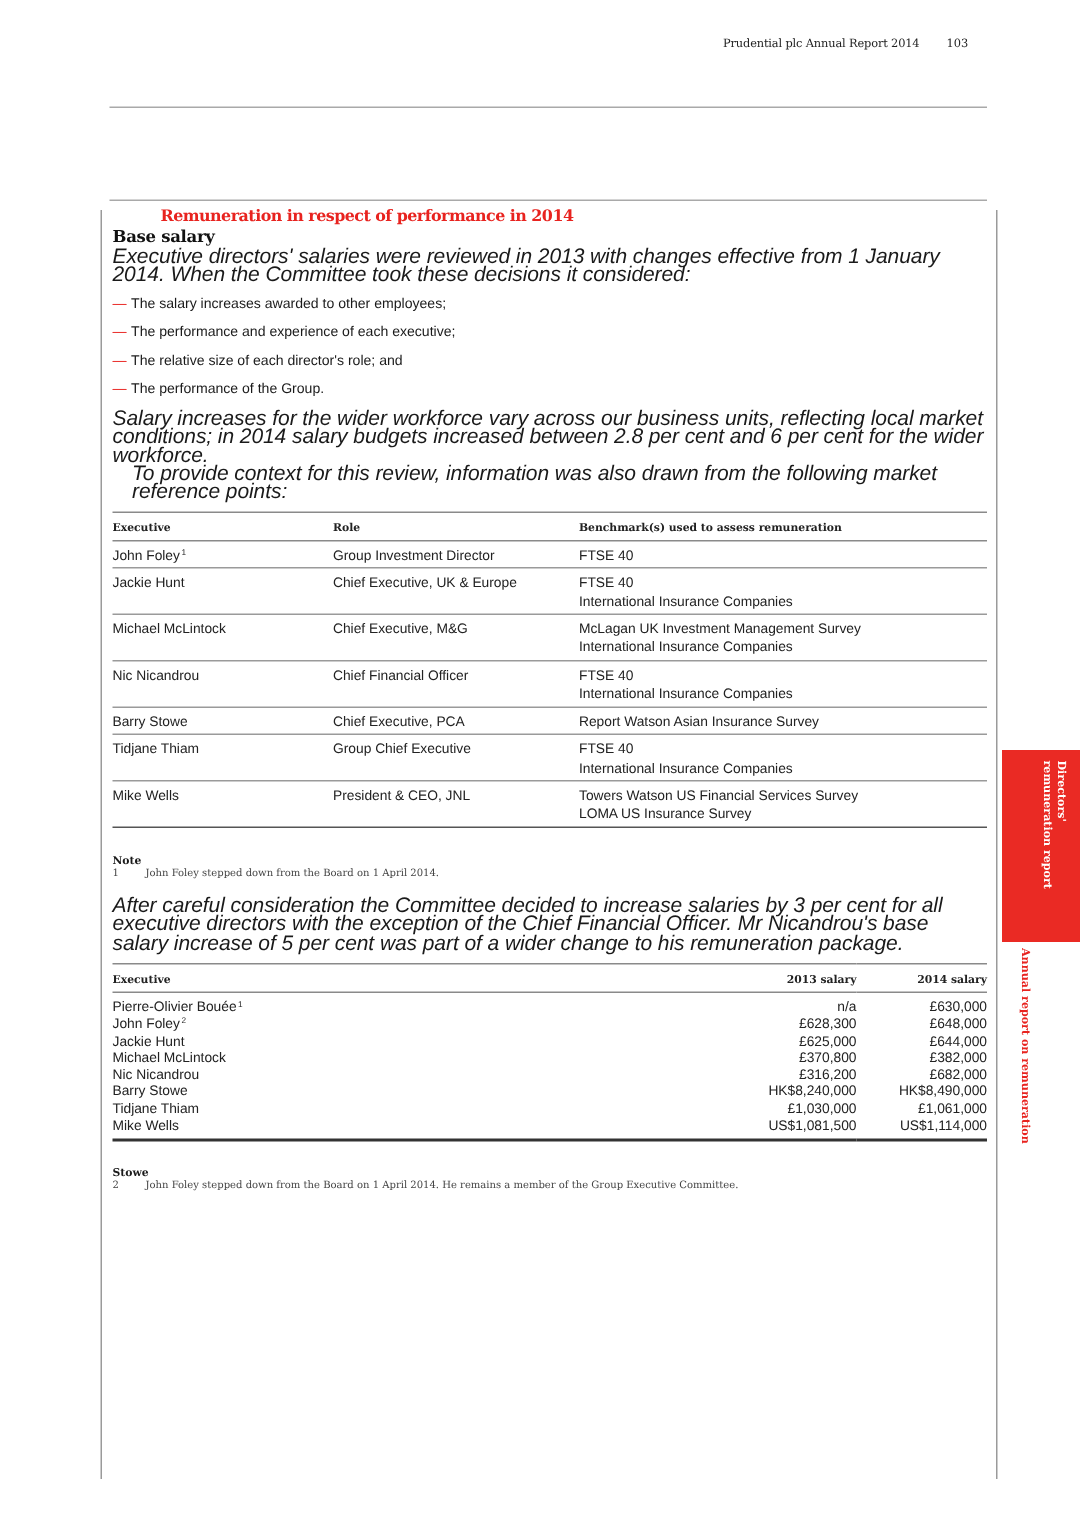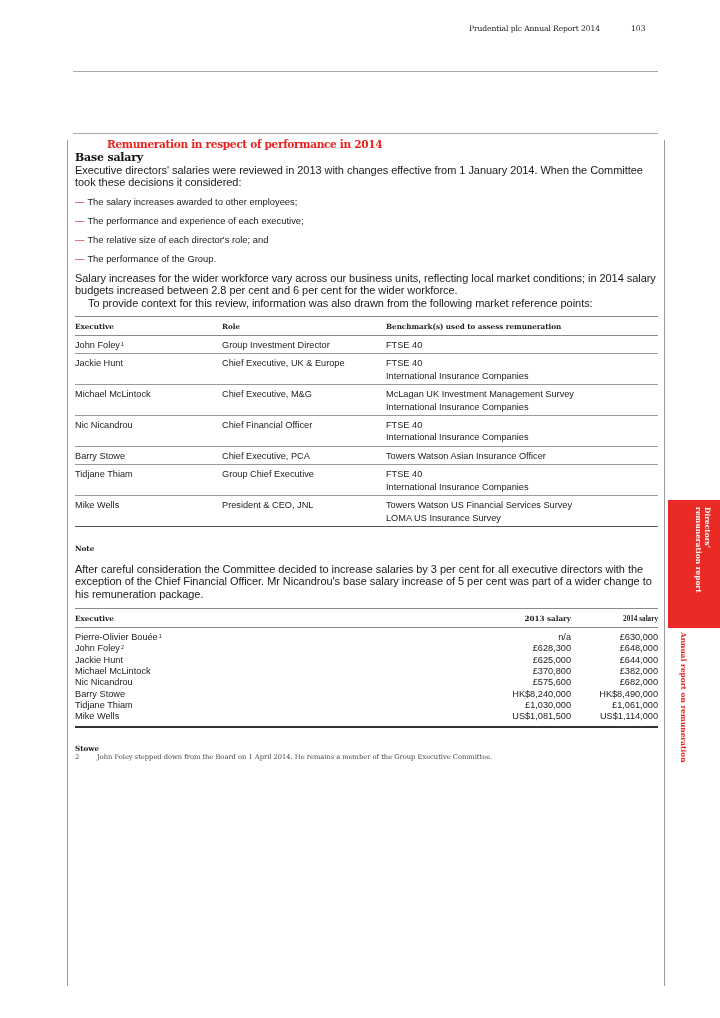--- a/index.html
+++ b/index.html
@@ -1,31 +1,31 @@
 <!DOCTYPE html>
 <html><head>
 <meta charset="utf-8">
 <style>
   html, body { margin:0; padding:0; background:#ffffff; }
   body { width:720px; height:1018px; position:relative; overflow:hidden; color:#1a1a1a; font-family:"Liberation Sans", sans-serif; }
   .serif { font-family:"DejaVu Serif", "Liberation Serif", serif; }
 
   .running-header { position:absolute; top:24px; left:460px; width:200px; height:14px; font-size:7.6px; color:#222; }
-  .running-header .title { position:absolute; left:9px; top:0; letter-spacing:-0.1px; }
+  .running-header .title { position:absolute; left:22px; top:0; letter-spacing:-0.1px; }
   .running-header .page { position:absolute; left:171px; top:0; }
 
   .top-rule { position:absolute; left:73px; top:71px; width:585px; height:0; border-top:1.4px solid #a9a9a9; }
   .section-rule { position:absolute; left:73px; top:133px; width:585px; height:0; border-top:1.4px solid #a9a9a9; }
   .vline-left { position:absolute; left:67px; top:140px; width:0; height:846px; border-left:1.2px solid #9a9a9a; }
   .vline-right { position:absolute; left:664px; top:140px; width:0; height:846px; border-left:1.2px solid #9a9a9a; }
 
   .content { position:absolute; left:75px; top:138px; width:583px; }
   .section-heading { color:#e8231f; font-weight:bold; font-size:10.6px; line-height:13px; letter-spacing:-0.35px;margin-left:32px; }
   .sub-heading { font-weight:bold; font-size:11px; line-height:13px; letter-spacing:-0.2px; color:#111; }
-  .body-text { font-size:11px; line-height:12.4px; color:#1a1a1a; letter-spacing:-0.05px; }
+  .body-text { font-size:14px; line-height:12.4px; color:#1a1a1a; letter-spacing:-0.05px;font-style:italic; }
   .bullet { font-size:9.4px; line-height:12px; margin-top:7px; }
   .bullet .dash { color:#e8231f; margin-right:3px; }
   .indent { padding-left:13px; }
 
   table { border-collapse:collapse; width:583px; }
   .bench-table { margin-top:7px; border-top:1.4px solid #8a8a8a; }
   .bench-table th { font-size:7.2px; font-weight:bold; text-align:left; padding:5px 0 4px 0; border-bottom:1.2px solid #8a8a8a; color:#222; }
   .bench-table td { font-size:9.2px; line-height:12.4px; vertical-align:top; padding:3px 0 2px 0; border-bottom:1.2px solid #9a9a9a; color:#222; }
   .bench-table tr.last td { border-bottom:1.2px solid #555; }
   .col-exec { width:147px; }
@@ -38,21 +38,21 @@
   .note-line .num { display:inline-block; width:22px; }
 
   .salary-table { margin-top:8px; border-top:1.4px solid #8a8a8a; }
   .salary-table th { font-size:7.2px; font-weight:bold; padding:5px 0 4px 0; border-bottom:1.2px solid #8a8a8a; color:#222; }
   .salary-table th.l { text-align:left; }
   .salary-table th.r, .salary-table td.r { text-align:right; }
   .salary-table td { font-size:9.2px; line-height:11.3px; padding:0; color:#222; }
   .salary-table tr.first td { padding-top:4px; }
   .salary-table tr.last td { padding-bottom:3px; border-bottom:2px solid #333; }
   .c13 { width:95px; }
-  .c14 { width:87px;font-family:Liberation Serif, serif; }
+  .c14 { width:87px; }
 
   .side-tab { position:absolute; left:668px; top:500px; width:52px; height:128px; background:#ea2a24; }
   .side-tab .txt { position:absolute; left:0; top:0; width:128px; height:52px; transform-origin:0 0; transform:translate(52px,0) rotate(90deg); font-size:7.4px; font-weight:bold; color:#ffffff; line-height:8.5px; padding:9px 0 0 7px; box-sizing:border-box; }
   .side-sub { position:absolute; left:676px; top:632px; width:20px; height:125px; }
   .side-sub .txt { position:absolute; left:0; top:0; width:125px; transform-origin:0 0; transform:translate(12px,0) rotate(90deg); font-size:7.4px; font-weight:bold; color:#e8231f; white-space:nowrap; }
 </style>
 </head>
 <body>
 
 <div class="running-header serif">
@@ -115,21 +115,21 @@
         <td>Chief Financial Officer</td>
         <td>
             <div>FTSE 40</div>
             <div>International Insurance Companies</div>
           </td>
       </tr>
       <tr>
         <td>Barry Stowe</td>
         <td>Chief Executive, PCA</td>
         <td>
-            <div>Towers Watson Asian Insurance Officer</div>
+            <div>Report Watson Asian Insurance Survey</div>
           </td>
       </tr>
       <tr>
         <td>Tidjane Thiam</td>
         <td>Group Chief Executive</td>
         <td>
             <div>FTSE 40</div>
             <div>International Insurance Companies</div>
           </td>
       </tr>
@@ -138,20 +138,21 @@
         <td>President &amp; CEO, JNL</td>
         <td>
             <div>Towers Watson US Financial Services Survey</div>
             <div>LOMA US Insurance Survey</div>
           </td>
       </tr>
     </tbody>
   </table>
 
   <div class="note-title serif">Note</div>
+  <div class="note-line serif"><span class="num">1</span><span>John Foley stepped down from the Board on 1 April 2014.</span></div>
 
   <div class="body-text" style="margin-top:10px;">After careful consideration the Committee decided to increase salaries by 3 per cent for all executive directors with the exception of the Chief Financial Officer. Mr Nicandrou's base salary increase of 5 per cent was part of a wider change to his remuneration package.</div>
 
   <table class="salary-table">
     <thead>
       <tr>
         <th class="l serif">Executive</th>
         <th class="r c13 serif">2013 salary</th>
         <th class="r c14 serif">2014 salary</th>
       </tr>
@@ -172,21 +173,21 @@
         <td class="r">£625,000</td>
         <td class="r">£644,000</td>
       </tr>
       <tr>
         <td>Michael McLintock</td>
         <td class="r">£370,800</td>
         <td class="r">£382,000</td>
       </tr>
       <tr>
         <td>Nic Nicandrou</td>
-        <td class="r">£575,600</td>
+        <td class="r">£316,200</td>
         <td class="r">£682,000</td>
       </tr>
       <tr>
         <td>Barry Stowe</td>
         <td class="r">HK$8,240,000</td>
         <td class="r">HK$8,490,000</td>
       </tr>
       <tr>
         <td>Tidjane Thiam</td>
         <td class="r">£1,030,000</td>

